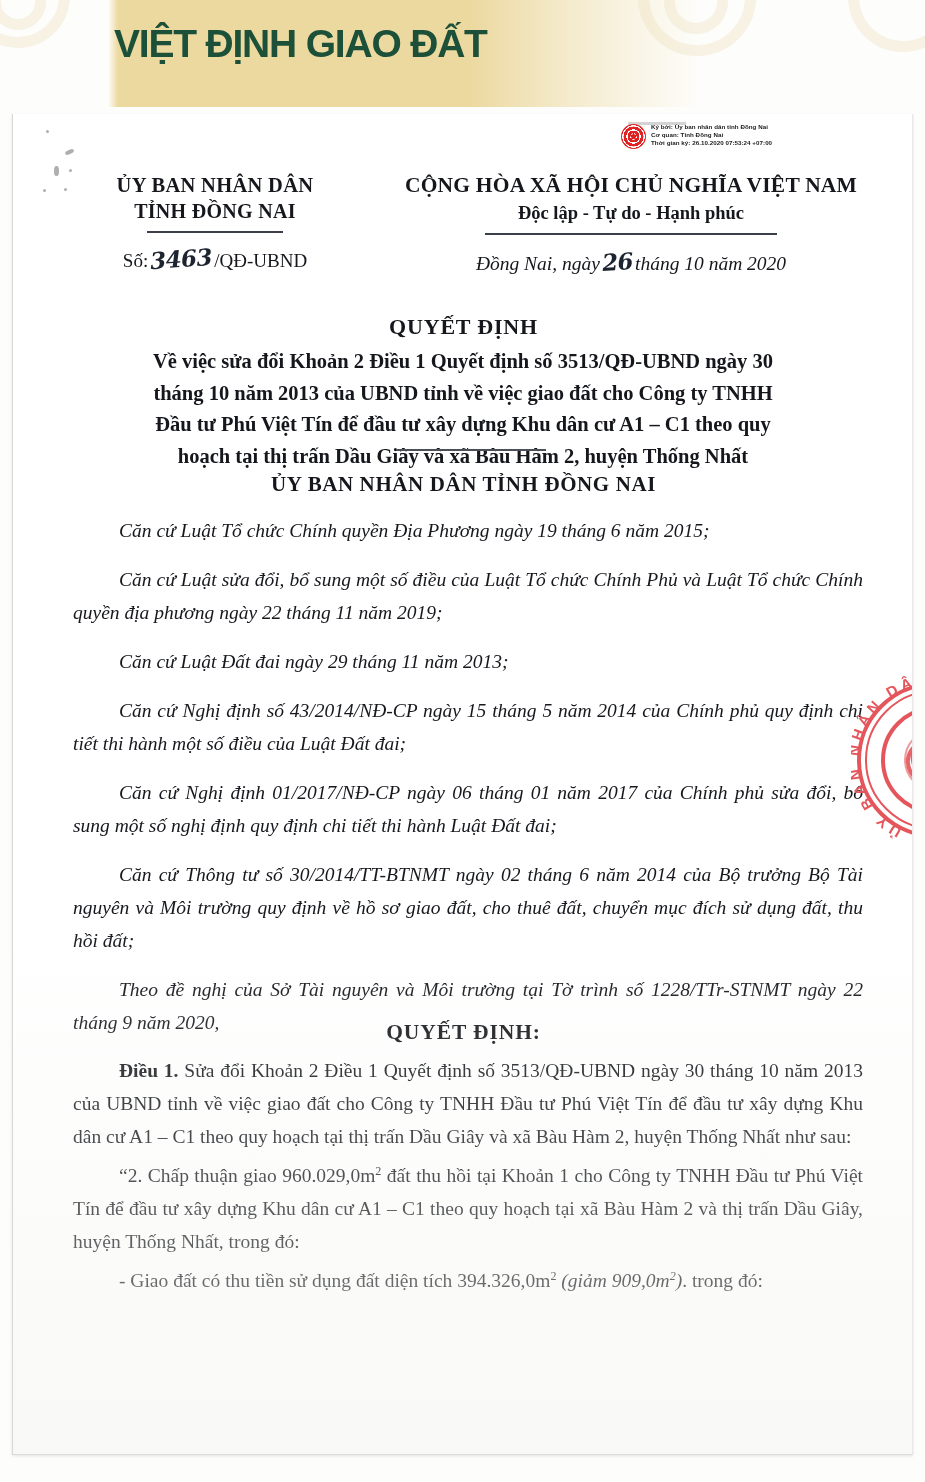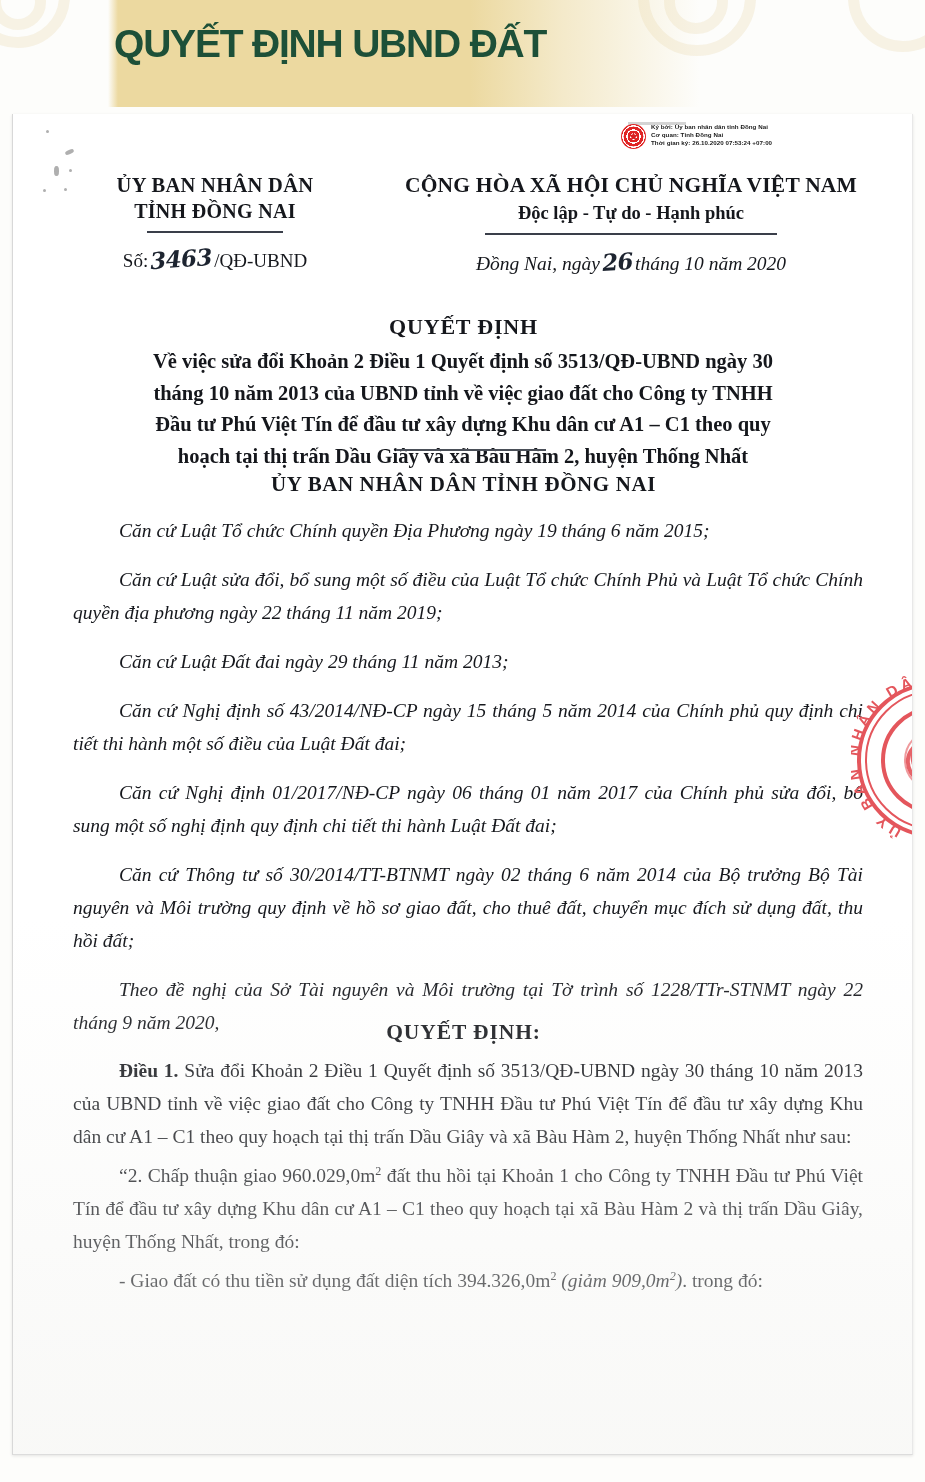--- a/index.html
+++ b/index.html
@@ -265,21 +265,21 @@
     <div class="swirl" style="left:-34px;  top:-56px; width:104px; height:104px;"></div>
     <div class="swirl" style="left:-10px;  top:-26px; width:56px;  height:56px;"></div>
     <div class="swirl" style="left:278px;  top:-60px; width:112px; height:112px;"></div>
     <div class="swirl" style="left:300px;  top:-30px; width:62px;  height:62px;"></div>
     <div class="swirl" style="left:638px;  top:-62px; width:118px; height:118px;"></div>
     <div class="swirl" style="left:664px;  top:-30px; width:64px;  height:64px;"></div>
     <div class="swirl" style="left:848px;  top:-58px; width:110px; height:110px;"></div>
   </div>
 
   <div class="banner">
-    <div class="banner-title">QUYẾT ĐỊNH UBND ĐẤT</div>
+    <div class="banner-title">VIỆT ĐỊNH GIAO ĐẤT</div>
   </div>
 
   <div class="sheet">
 
     <span class="speck" style="left:33px; top:16px;  width:3px;  height:3px;"></span>
     <span class="speck" style="left:52px; top:36px;  width:9px;  height:4px; border-radius:40%; transform:rotate(-25deg);"></span>
     <span class="speck" style="left:41px; top:52px;  width:5px;  height:10px; border-radius:45%;"></span>
     <span class="speck" style="left:56px; top:55px;  width:3px;  height:3px;"></span>
     <span class="speck" style="left:30px; top:75px;  width:3px;  height:3px;"></span>
     <span class="speck" style="left:51px; top:74px;  width:3px;  height:3px;"></span>

